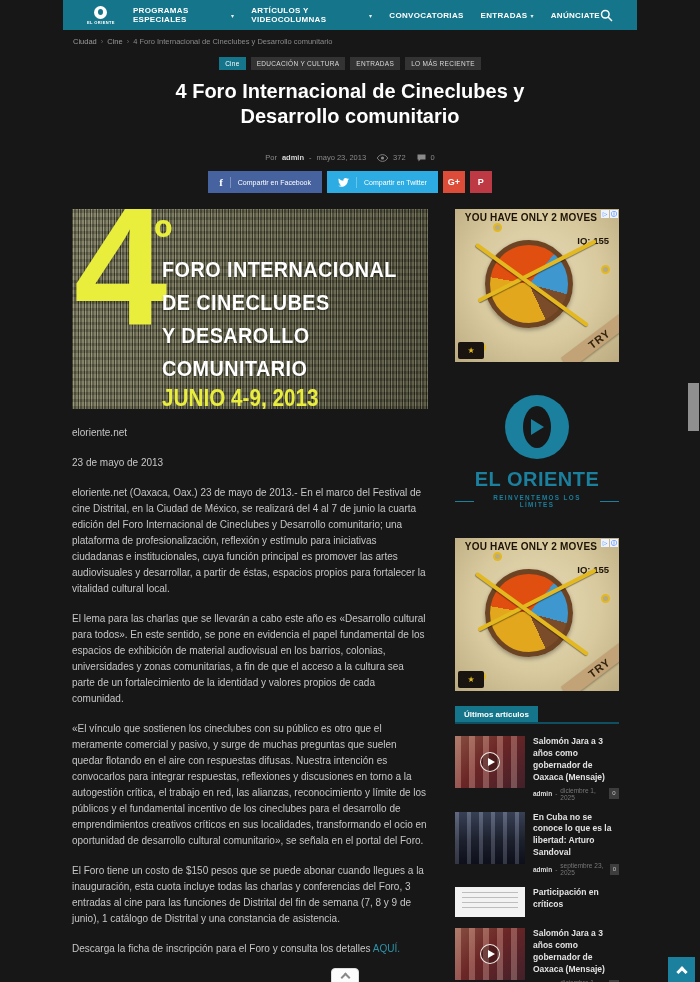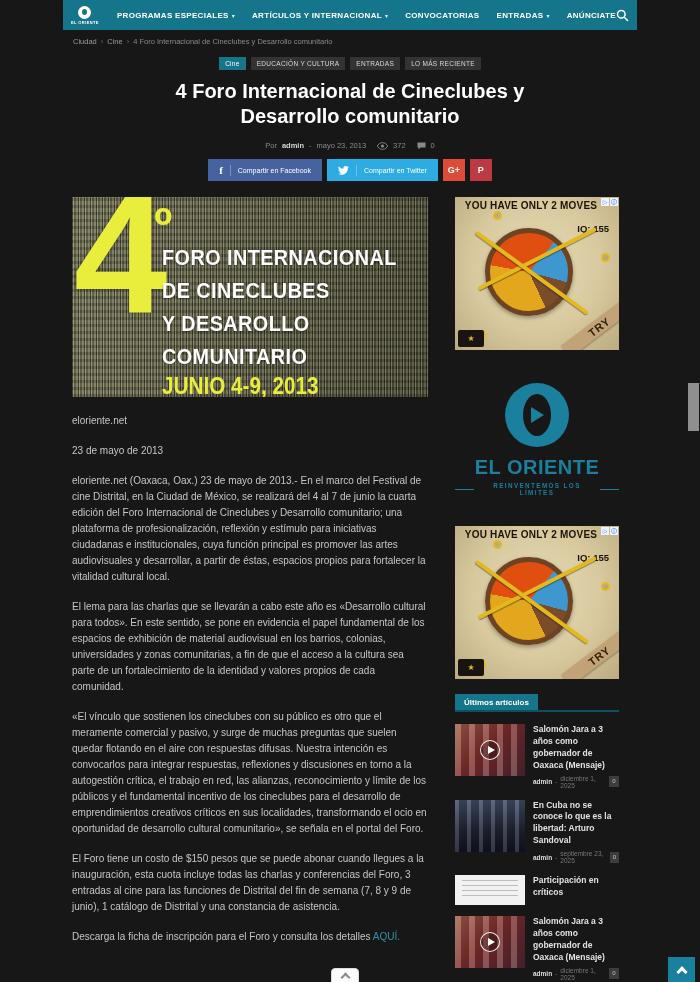--- a/index.html
+++ b/index.html
@@ -7,41 +7,41 @@
   body {
     background:#171717;
     font-family:"Liberation Sans","DejaVu Sans",sans-serif;
     overflow:hidden;
     position:relative;
     color:#c6c6c6;
   }
   .container { width:574px; margin:0 auto; position:relative; }
 
   
-  .topbar { height:30px; background:#15758a; display:flex; align-items:center; padding:0 8px; }
+  .topbar { height:30px; background:#15758a; display:flex; align-items:center; padding:0 24px; }
   .logo { display:flex; flex-direction:column; align-items:center; margin-right:18px; cursor:pointer; }
   .logo-circle { width:13px; height:13px; border-radius:50%; background:#fff; position:relative; }
   .logo-circle::after { content:""; position:absolute; left:4px; top:3.5px; width:5px; height:6px; border-radius:50%; background:#15758a; }
   .logo-sub { font-size:4px; color:#fff; letter-spacing:.4px; margin-top:1px; font-weight:bold; }
   .nav { display:flex; gap:17px; align-items:center; flex:1; }
   .nav-item { color:#fff; font-size:8px; font-weight:bold; letter-spacing:.3px; text-decoration:none; display:flex; align-items:center; gap:3px; cursor:pointer; }
   .nav-item .caret { font-size:6px; opacity:.9; }
   .searchbtn { margin-left:auto; cursor:pointer; display:flex; align-items:center; }
 
   
   .breadcrumb { margin:7px 10px 0; font-size:7.5px; color:#8a8a8a; }
   .breadcrumb a { color:#9a9a9a; text-decoration:none; cursor:pointer; }
   .breadcrumb .sep { margin:0 4px; color:#6a6a6a; }
   .tags { margin-top:11px; display:flex; justify-content:center; gap:5px; }
   .tag { font-size:6.5px; padding:3px 6px; background:#333; color:#d8d8d8; text-decoration:none; letter-spacing:.3px; cursor:pointer; }
   .tag.primary { background:#15758a; color:#fff; }
 
   
   h1.title { margin:9px auto 0; max-width:450px; text-align:center; font-size:20px; line-height:1.25; color:#fff; font-weight:700; }
-  .meta { margin-top:12px; display:flex; justify-content:center; align-items:center; gap:5px; font-size:7.5px; color:#8a8a8a; }
+  .meta { margin-top:24px; display:flex; justify-content:center; align-items:center; gap:5px; font-size:7.5px; color:#8a8a8a; }
   .meta .author { color:#d6d6d6; font-weight:bold; text-decoration:none; cursor:pointer; }
   .meta .micon { display:flex; align-items:center; margin-left:6px; }
   .share-row { margin-top:9px; display:flex; justify-content:center; gap:5px; }
   .share { height:22px; display:flex; align-items:center; color:#fff; font-size:7px; text-decoration:none; cursor:pointer; }
   .share.fb { background:#46639f; padding:0 11px; gap:7px; }
   .share.tw { background:#2cace3; padding:0 11px; gap:7px; }
   .share .vdiv { width:1px; height:11px; background:rgba(255,255,255,.3); }
   .share.sq { width:22px; justify-content:center; font-weight:bold; font-size:9px; }
   .share.gp { background:#dd4b39; }
   .share.pin { background:#bd3a45; }
@@ -136,21 +136,21 @@
     <div class="logo">
       <div class="logo-circle"></div>
       <div class="logo-sub">EL ORIENTE</div>
     </div>
     <div class="nav">
       <a class="nav-item">
           <span>PROGRAMAS ESPECIALES</span>
           <span class="caret">▾</span>
         </a>
       <a class="nav-item">
-          <span>ARTÍCULOS Y INTERNACIONAL</span>
+          <span>ARTÍCULOS Y VIDEOCOLUMNAS</span>
           <span class="caret">▾</span>
         </a>
       <a class="nav-item">
           <span>CONVOCATORIAS</span>
         </a>
       <a class="nav-item">
           <span>ENTRADAS</span>
           <span class="caret">▾</span>
         </a>
       <a class="nav-item">

